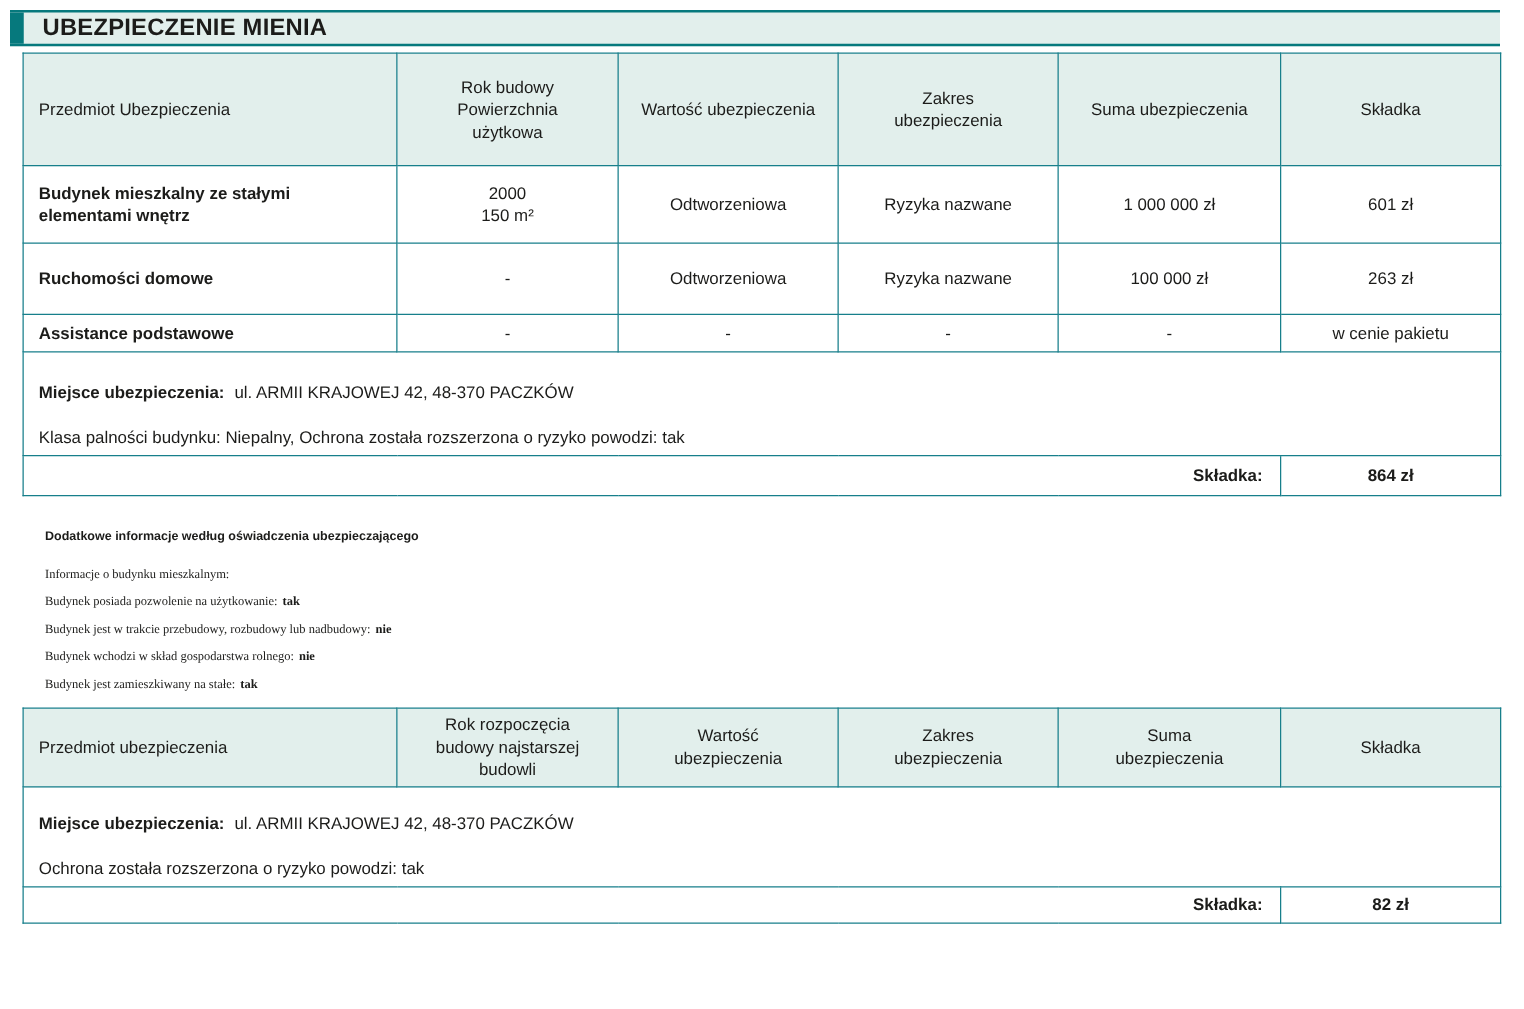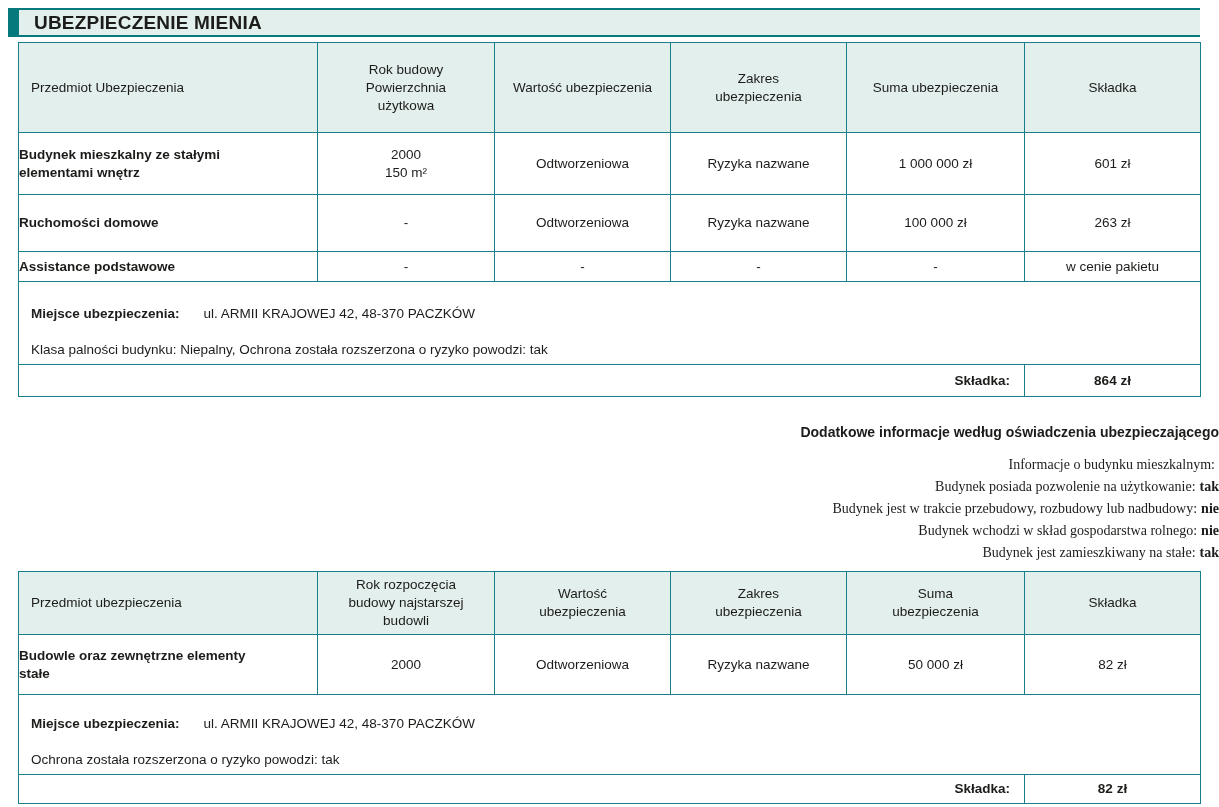--- a/index.html
+++ b/index.html
@@ -51,49 +51,48 @@
     background: #e2efec;
     text-align: center;
     vertical-align: middle;
     padding: 4px 6px;
   }
   td.hdr-left { text-align: left; padding-left: 12px; }
   td.name {
     font-weight: bold;
     text-align: left;
     vertical-align: middle;
-    padding-left: 0;
+    padding-left: 12px;
     padding-right: 8px;
   }
   td.val { text-align: center; vertical-align: middle; }
   td.loc {
     vertical-align: top;
     padding: 5px 12px;
     line-height: 22px;
   }
   td.loc2 { line-height: 17px; padding-top: 2px; }
   .loc-label { font-weight: bold; }
-  .loc-addr { margin-left: 24px; }
+  .loc-addr { margin-left: 8px; }
   td.sum-label {
     font-weight: bold;
     text-align: right;
     vertical-align: middle;
     padding-right: 14px;
   }
   td.sum-value {
     font-weight: bold;
     text-align: center;
     vertical-align: middle;
   }
   
   .decl {
     margin-left: 36px;
     margin-top: 27px;
-    font-size: 14px;
-    text-align: right;
+    font-size: 10px;
   }
   .decl-title {
     font-weight: bold;
     margin-bottom: 14px;
   }
   .decl-line { line-height: 22px; font-family: Liberation Serif, serif; }
   .decl-value { font-weight: bold; margin-left: 4px; }
   .spacer-8 { height: 8px; }
   .spacer-t1 { height: 5px; }
   .spacer-t2 { height: 7px; }
@@ -208,29 +207,20 @@
 budowy najstarszej
 budowli</td>
     <td class="hdr">Wartość
 ubezpieczenia</td>
     <td class="hdr">Zakres
 ubezpieczenia</td>
     <td class="hdr">Suma
 ubezpieczenia</td>
     <td class="hdr">Składka</td>
   </tr>
-  <tr style="height:60px">
-    <td class="name">Budowle oraz zewnętrzne elementy
-stałe</td>
-    <td class="val">2000</td>
-    <td class="val">Odtworzeniowa</td>
-    <td class="val">Ryzyka nazwane</td>
-    <td class="val">50 000 zł</td>
-    <td class="val">82 zł</td>
-  </tr>
   <tr style="height:37px">
     <td class="loc loc2" colspan="6">
       <span class="loc-label">Miejsce ubezpieczenia:</span><span class="loc-addr">ul. ARMII KRAJOWEJ 42, 48-370 PACZKÓW</span><br>
       <span>Ochrona została rozszerzona o ryzyko powodzi: tak</span>
     </td>
   </tr>
   <tr style="height:29px">
     <td class="sum-label" colspan="5">Składka:</td>
     <td class="sum-value">82 zł</td>
   </tr>

